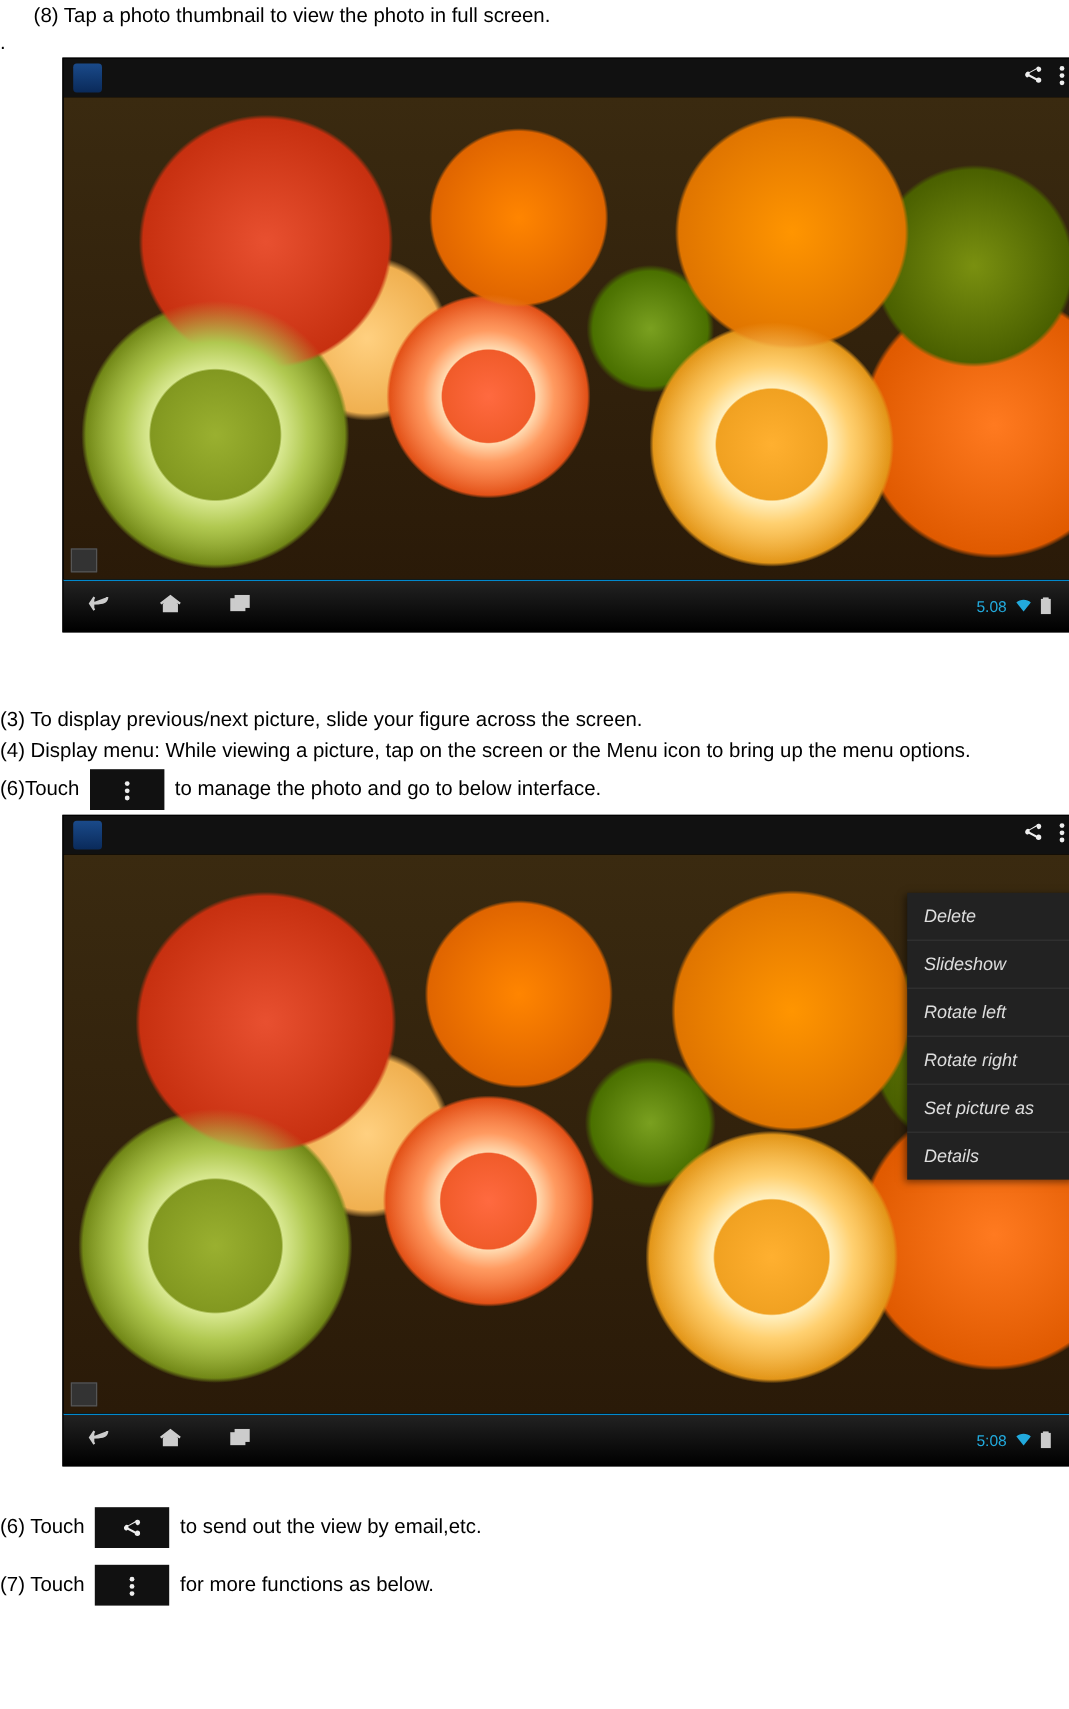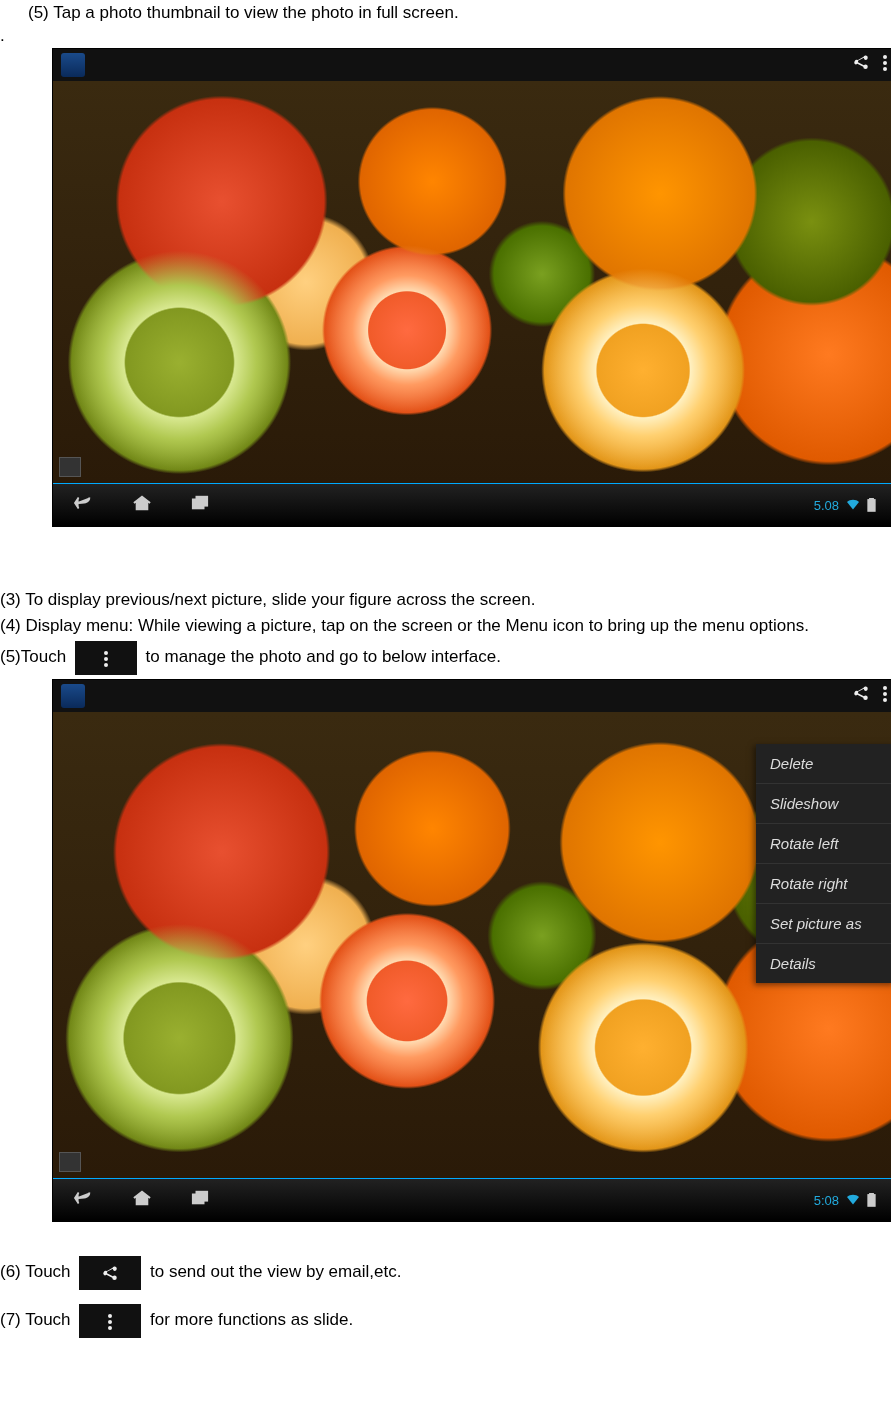--- a/index.html
+++ b/index.html
@@ -173,21 +173,21 @@
   .spacer { height: 50px; }
   .small-spacer { height: 22px; }
   .dot-before { padding-left:0; }
 </style>
 </head>
 <body>
 
 
 
 
-<div class="instruction-line indent">(5)   Tap a photo thumbnail to view the photo in full screen.</div>
+<div class="instruction-line indent">(8)   Tap a photo thumbnail to view the photo in full screen.</div>
 
 
 <span class="dot-before">.</span>
 <div class="screenshot-container" style="display:inline-block; vertical-align:bottom;">
   <div class="screenshot1">
     <div class="top-bar">
       <div class="app-icon"></div>
       <div class="top-actions">
         <span class="share-icon">
           <svg width="18" height="18" viewBox="0 0 24 24">
@@ -243,21 +243,21 @@
     </div>
   </div>
 </div>
 
 <div class="spacer"></div>
 
 
 <div class="instruction-line">(3) To display previous/next picture, slide your figure across the screen.</div>
 <div class="instruction-line">(4) Display menu: While viewing a picture, tap on the screen or the Menu icon to bring up the menu options.</div>
 <div class="instruction-line">
-  <span>(5)Touch</span>
+  <span>(6)Touch</span>
   <span class="inline-icon-box">
     <svg width="6" height="18" viewBox="0 0 6 18">
         <circle cx="3" cy="3" r="2"></circle>
         <circle cx="3" cy="9" r="2"></circle>
         <circle cx="3" cy="15" r="2"></circle>
       </svg>
   </span>
   <span> to manage the photo and go to below interface.</span>
 </div>
 
@@ -348,17 +348,17 @@
 
 <div class="instruction-line">
   <span>(7) Touch </span>
   <span class="inline-icon-box">
     <svg width="6" height="18" viewBox="0 0 6 18">
         <circle cx="3" cy="3" r="2"></circle>
         <circle cx="3" cy="9" r="2"></circle>
         <circle cx="3" cy="15" r="2"></circle>
       </svg>
   </span>
-  <span> for more functions as slide.</span>
+  <span> for more functions as below.</span>
 </div>
 
 
 
 
 </body></html>

